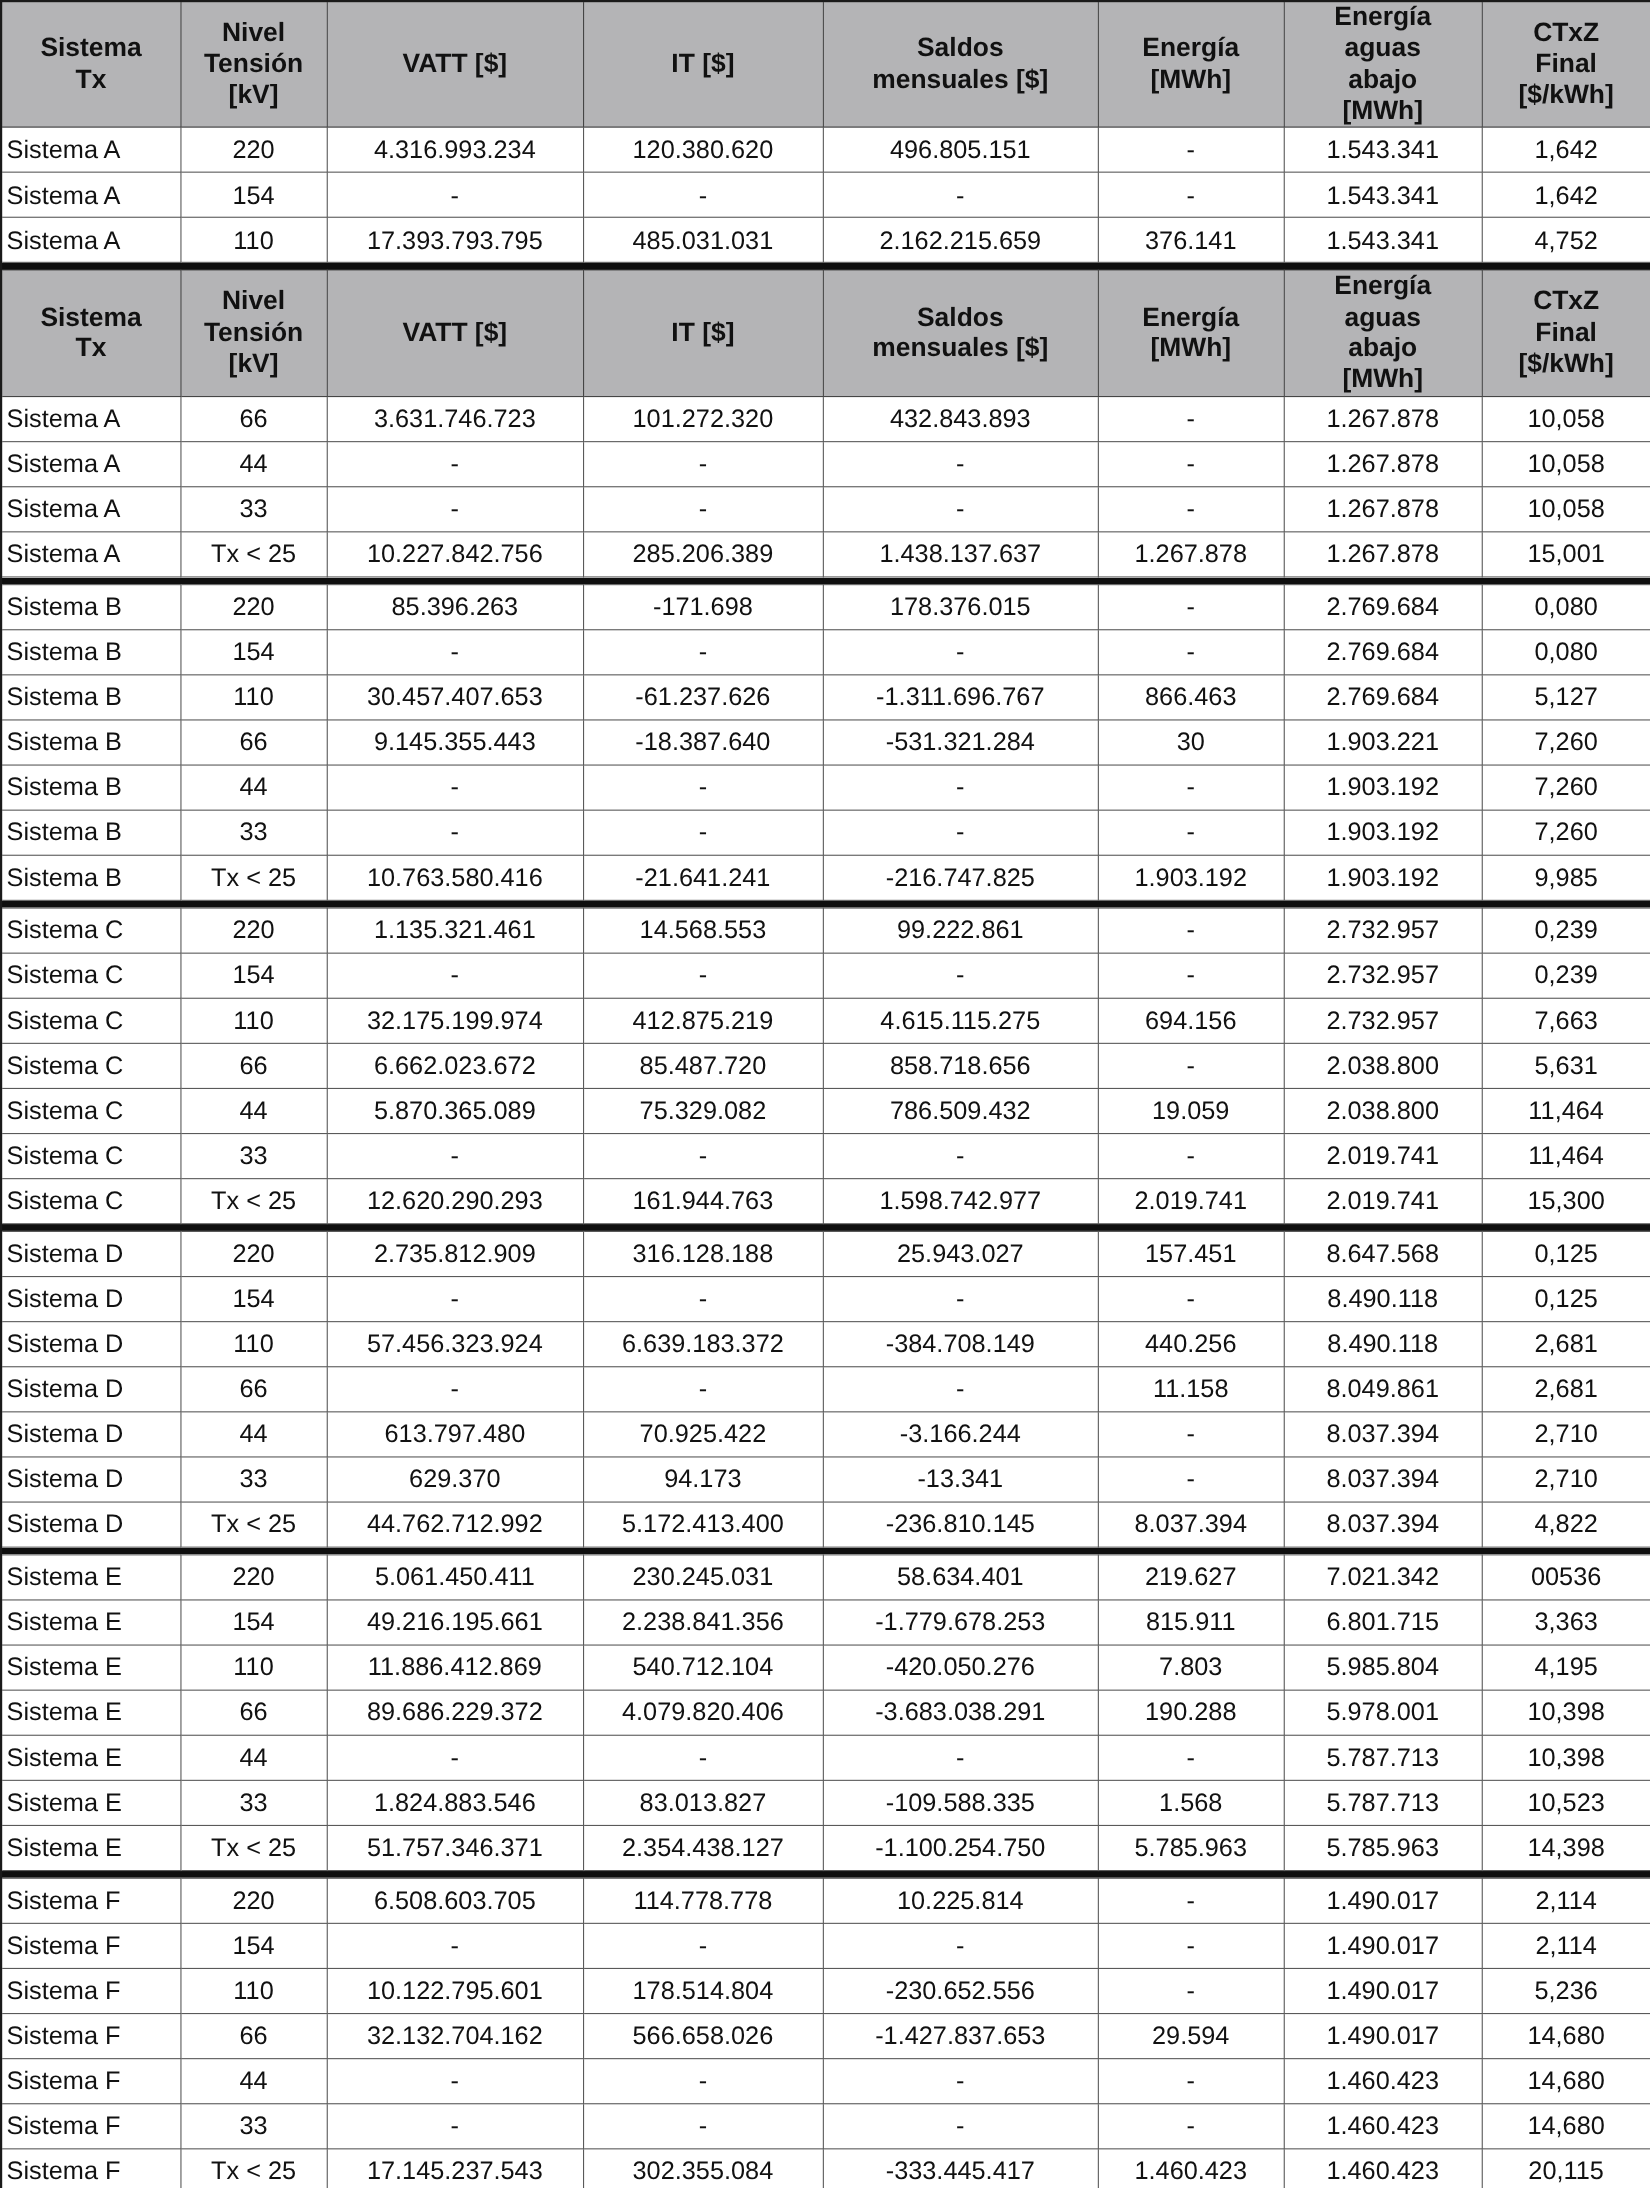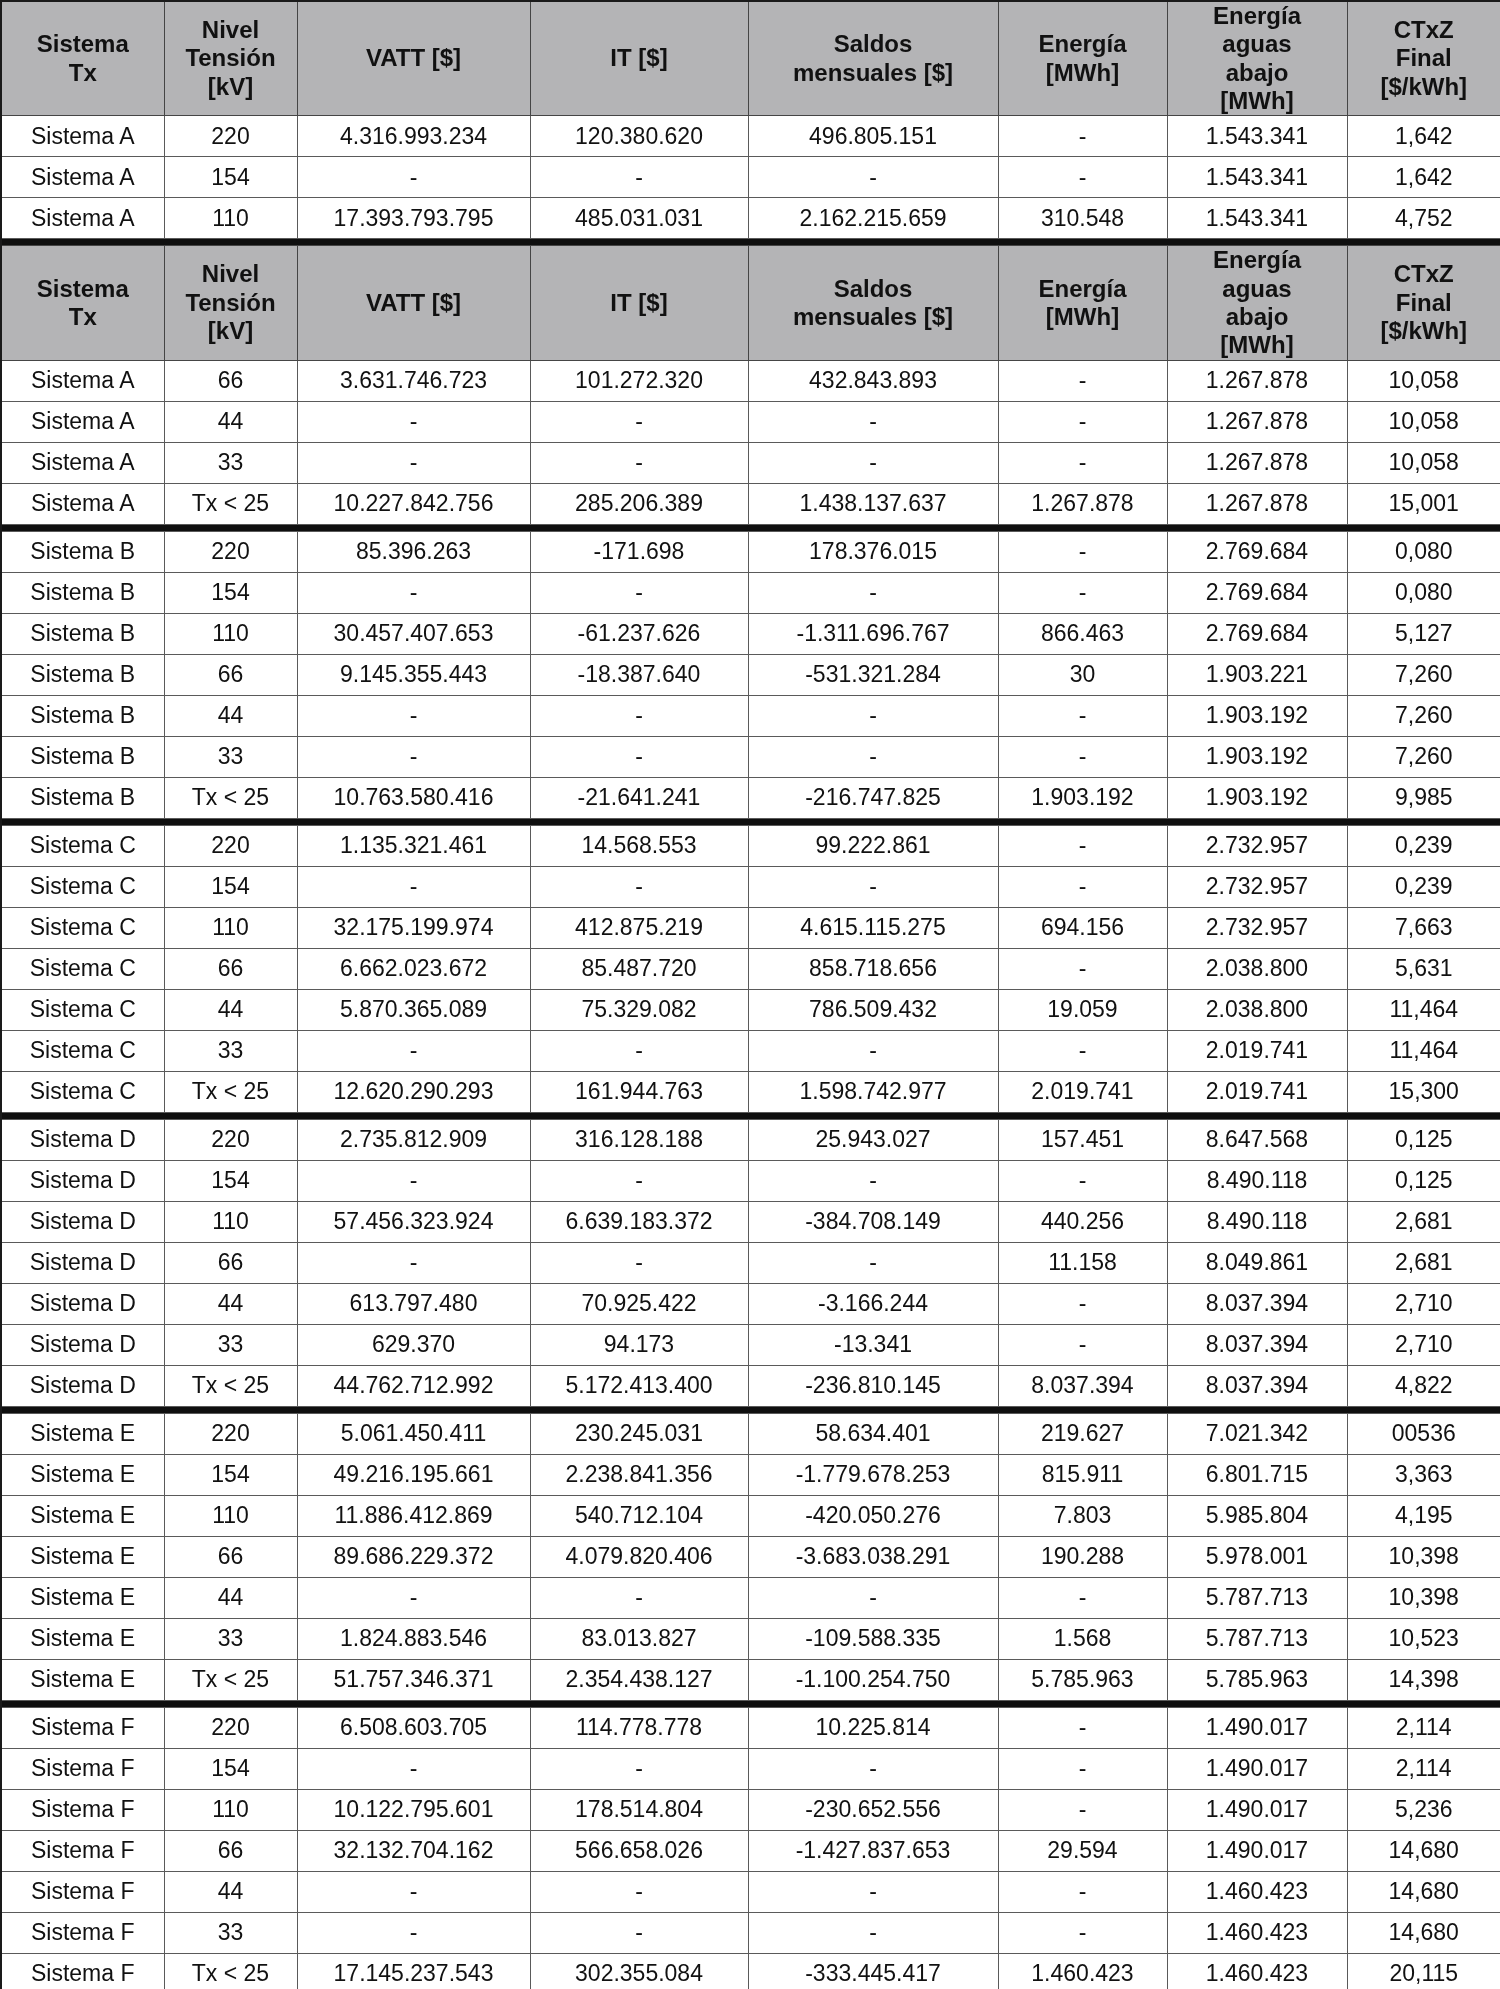--- a/index.html
+++ b/index.html
@@ -27,21 +27,21 @@
     font-size:23px;
     color:#111;
     text-align:center;
     vertical-align:middle;
     height:40px;
     border:1px solid #5a5a5a;
     padding:0 4px;
     overflow:hidden;
   }
   td.sistema{
-    text-align:center;
+    text-align:left;
   }
   tr.sep td{
     height:6px;
     padding:0;
     background:#0f0f0f;
     border:0;
     border-left:1px solid #0f0f0f;
     border-right:1px solid #0f0f0f;
   }
 </style>
@@ -99,21 +99,21 @@
         <td>-</td>
         <td>1.543.341</td>
         <td>1,642</td>
       </tr>
       <tr>
         <td class="sistema">Sistema A</td>
         <td>110</td>
         <td>17.393.793.795</td>
         <td>485.031.031</td>
         <td>2.162.215.659</td>
-        <td>310.548</td>
+        <td>376.141</td>
         <td>1.543.341</td>
         <td>4,752</td>
       </tr>
       <tr class="sep">
         <td colspan="8"></td>
       </tr>
       <tr class="header-row">
         <th>Sistema
 Tx</th>
         <th>Nivel

